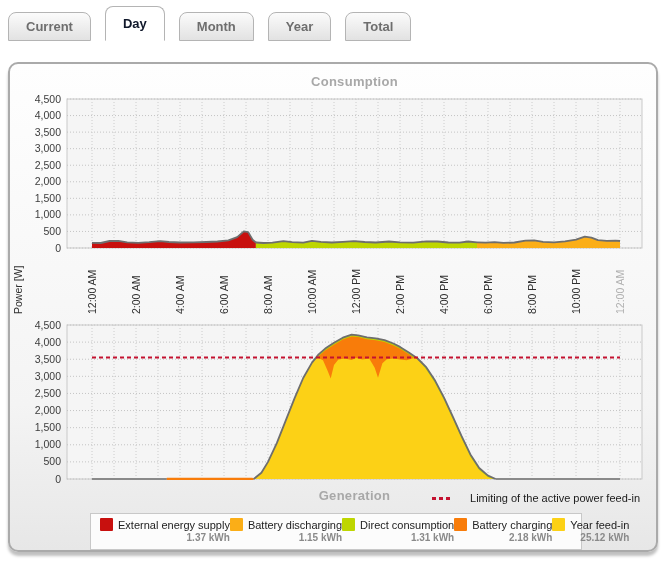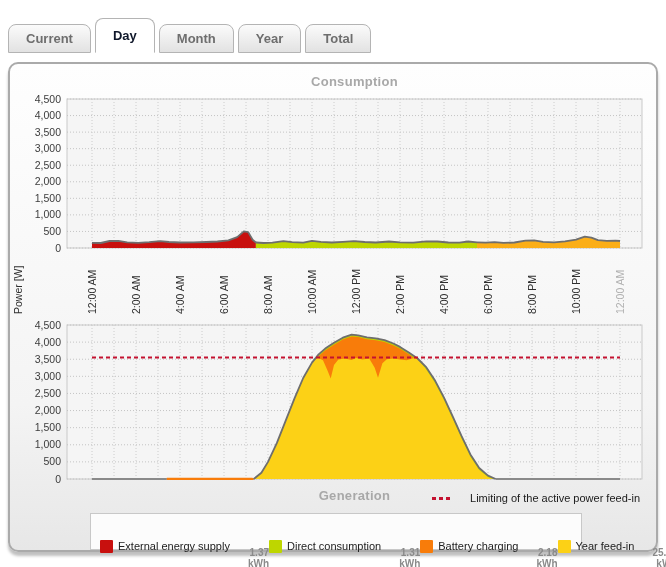--- a/index.html
+++ b/index.html
@@ -1,21 +1,21 @@
 <!DOCTYPE html>
 <html><head>
 <meta charset="utf-8">
 <style>
   * { box-sizing: border-box; margin: 0; padding: 0; }
   html,body { width: 666px; height: 567px; background: #fff;
     font-family: "Liberation Sans", sans-serif; overflow: hidden; }
 
   
-  .tabbar { position: absolute; left: 8px; top: 17px; display: flex;
-    gap: 4px; align-items: flex-end; height: 36px; }
+  .tabbar { position: absolute; left: 8px; top: 5px; display: flex;
+    gap: 14px; align-items: flex-end; height: 36px; }
   .tab { border: 1px solid #b4b4b4; border-radius: 8px 8px 0 0;
     background: linear-gradient(#fbfbfb, #e2e2e2);
     color: #6e6e6e; font-weight: bold; font-size: 13px;
     padding: 6px 17px 7px 17px; height: 29px; cursor: pointer; }
   .tab.active { background: #fff; color: #0f172a; height: 35px;
     padding-top: 9px; border-bottom: 1px solid #fff; }
 
   
   .panel { position: absolute; left: 8px; top: 62px; width: 650px; height: 490px;
     border: 2px solid #aaa; border-radius: 10px;
@@ -31,21 +31,21 @@
   .limit-legend { position: absolute; top: 428px; right: 16px;
     display: flex; align-items: center; gap: 18px; }
   .limit-dash { width: 20px; height: 3px;
     background: repeating-linear-gradient(90deg, #c41230 0 4px, transparent 4px 7px); }
   .limit-text { font-size: 11px; color: #1a1a1a; }
 
   
   .legend { position: absolute; left: 80px; top: 449px; width: 492px; height: 37px;
     background: #fcfcfc; border: 1px solid #c8c8c8;
     display: flex; justify-content: space-between; padding: 4px 9px; }
-  .leg-item { display: flex; flex-direction: row; margin-top: 28px; }
+  .leg-item { display: flex; flex-direction: column; }
   .leg-row { display: flex; align-items: center; gap: 5px; }
   .swatch { width: 13px; height: 13px; border-radius: 1px; flex: 0 0 13px; }
   .leg-label { font-size: 11px; color: #222; white-space: nowrap; }
   .leg-value { font-size: 10px; font-weight: bold; color: #8a8a8a; margin: 1px 0 0 18px; text-align: right; }
 </style>
 </head>
 <body>
 
 <div class="tabbar">
   <div class="tab">Current</div>
@@ -198,20 +198,27 @@
   <div class="legend">
     <div class="leg-item">
       <div class="leg-row">
         <span class="swatch" style="background: rgb(200, 16, 14);"></span>
         <span class="leg-label">External energy supply</span>
       </div>
       <span class="leg-value">1.37 kWh</span>
     </div>
     <div class="leg-item">
       <div class="leg-row">
+        <span class="swatch" style="background: rgb(251, 174, 23);"></span>
+        <span class="leg-label">Battery discharging</span>
+      </div>
+      <span class="leg-value">1.15 kWh</span>
+    </div>
+    <div class="leg-item">
+      <div class="leg-row">
         <span class="swatch" style="background: rgb(190, 214, 0);"></span>
         <span class="leg-label">Direct consumption</span>
       </div>
       <span class="leg-value">1.31 kWh</span>
     </div>
     <div class="leg-item">
       <div class="leg-row">
         <span class="swatch" style="background: rgb(248, 124, 10);"></span>
         <span class="leg-label">Battery charging</span>
       </div>

